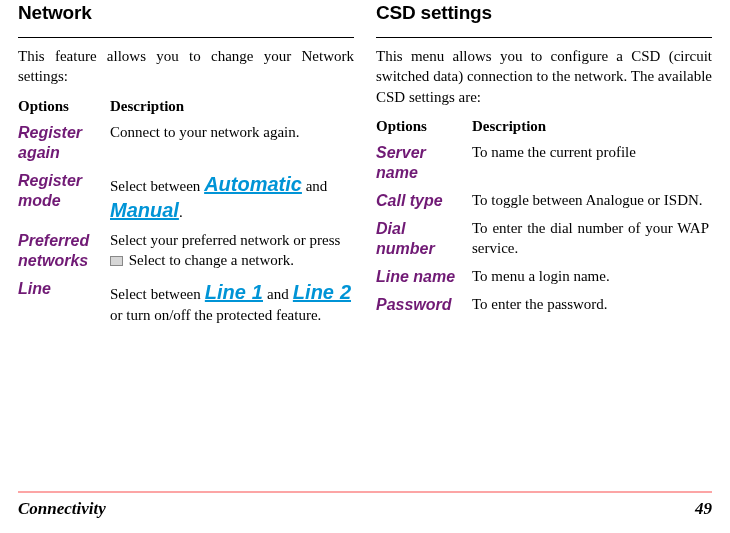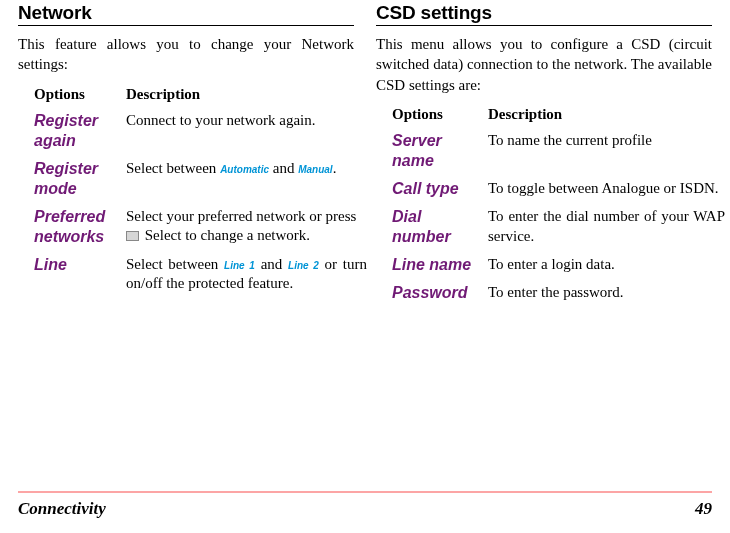--- a/index.html
+++ b/index.html
@@ -19,37 +19,36 @@
     }
     .col {
       flex: 1;
       min-width: 0;
     }
     .section-heading {
       font-family: Arial, Helvetica, sans-serif;
       font-weight: bold;
       font-size: 19px;
       border-bottom: 1px solid #000;
-      padding-bottom: 1px;
+      padding-bottom: 13px;
       margin-bottom: 6px;
       letter-spacing: -0.2px;
     }
     .intro {
       font-size: 15px;
       line-height: 1.35;
       margin-bottom: 6px;
     }
     .intro.justify {
       text-align: justify;
       margin-top: 8px;
     }
     .opt-table {
       width: 100%;
       border-collapse: collapse;
-      margin-left: 16px;
     }
     .opt-table td {
       vertical-align: top;
       padding: 4px 3px 4px 0;
     }
     .opt-table td.opt-col {
       width: 92px;
       padding-right: 6px;
     }
     .col-right .opt-table td.opt-col {
@@ -72,21 +71,22 @@
       line-height: 1.32;
     }
     .desc.justify {
       text-align: justify;
     }
     .link {
       font-family: Arial, Helvetica, sans-serif;
       font-style: italic;
       font-weight: 600;
       color: #0094d6;
-      font-size: 10px;
+      font-size: 20px;
+      text-decoration: underline;
     }
     .ico-rect {
       display: inline-block;
       width: 13px;
       height: 10px;
       border: 1px solid #888;
       background: #d6d6d6;
       vertical-align: -1px;
       margin-right: 2px;
     }
@@ -171,21 +171,21 @@
             </td>
       </tr>
       <tr>
         <td class="opt-col"><span class="opt">Dial number</span></td>
         <td>
               <span class="desc justify" style="display:block">To enter the dial number of your WAP service.</span>
             </td>
       </tr>
       <tr>
         <td class="opt-col"><span class="opt">Line name</span></td>
-        <td><span class="desc">To enter a login data.</span></td>
+        <td><span class="desc">To menu a login name.</span></td>
       </tr>
       <tr>
         <td class="opt-col"><span class="opt">Password</span></td>
         <td><span class="desc">To enter the password.</span></td>
       </tr>
     </tbody>
       </table>
   </div>
 </div>
 

